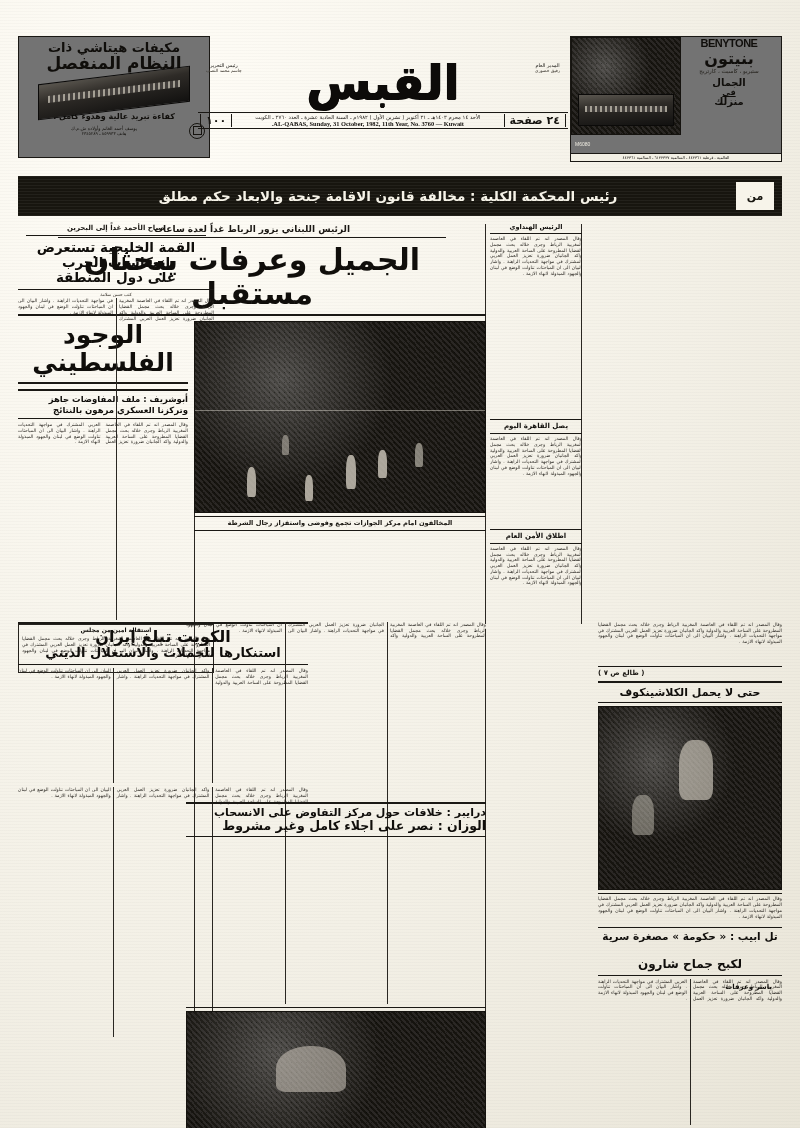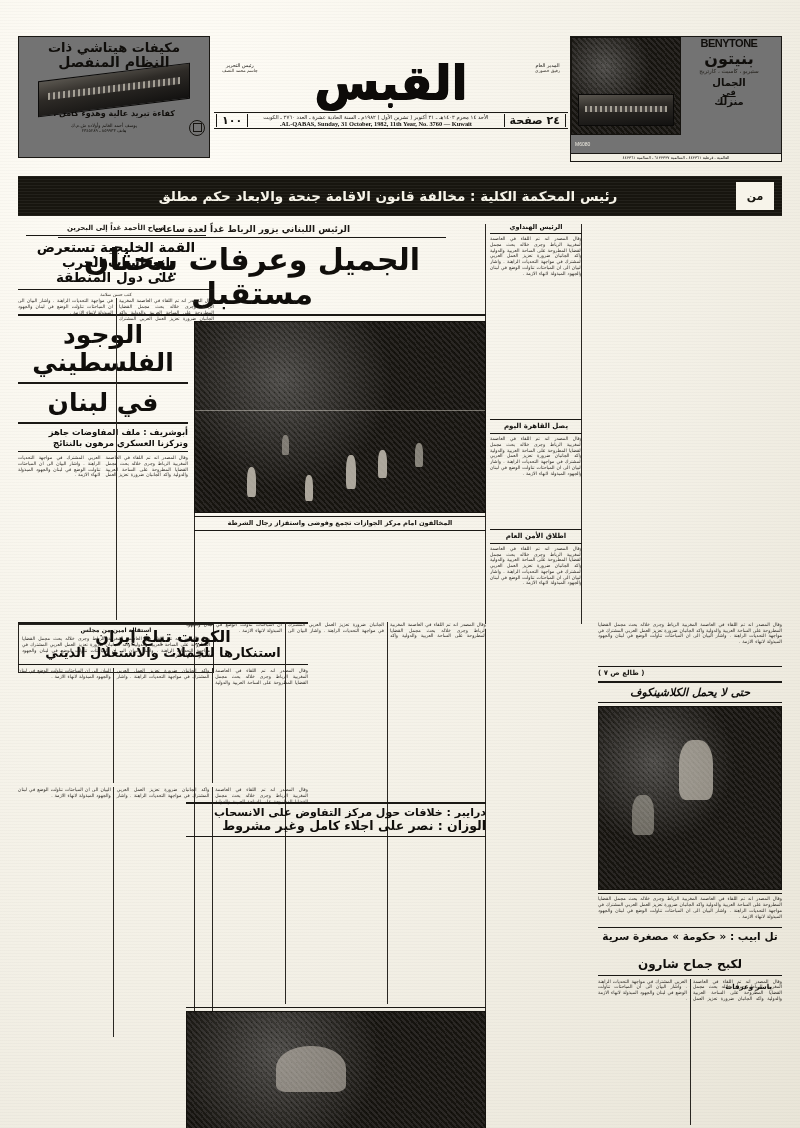--- a/index.html
+++ b/index.html
@@ -36,21 +36,21 @@
   .rule.thick{height:2px;}
 
   
   #masthead{position:absolute;left:18px;top:36px;width:764px;height:132px;}
   .mh-ad{
     position:absolute;top:0;border:1.5px solid #1a1814;background:#737373;
     overflow:hidden;
   }
   #ad-benytone{right:0;width:210px;height:124px;}
   #ad-hitachi{left:0;width:190px;height:120px;}
-  .mh-center{position:absolute;left:196px;right:214px;top:0;height:126px;text-align:center;}
+  .mh-center{position:absolute;left:180px;right:214px;top:0;height:126px;text-align:center;}
 
   .logo-ar{
     font-size:47px;font-weight:bold;letter-spacing:-2px;
     line-height:1;margin-top:22px;color:#0d0b09;
     font-family:"DejaVu Sans","Liberation Sans",sans-serif;
     text-shadow:0.6px 0 0 #0d0b09,-0.6px 0 0 #0d0b09,0 0.5px 0 #0d0b09;
   }
   .mh-strip{
     margin-top:6px;border-top:1.5px solid #1a1814;border-bottom:1.5px solid #1a1814;
     display:flex;align-items:center;justify-content:center;gap:6px;padding:1px 2px;
@@ -148,21 +148,21 @@
         <div class="ad-head" style="font-size:10px;margin-top:4px;">الجمال</div>
         <div class="ad-head" style="font-size:8px;text-decoration:underline;">في</div>
         <div class="ad-head" style="font-size:10px;">منزلك</div>
       </div>
       <div style="position:absolute;left:4px;bottom:14px;font-size:5px;font-family:'Liberation Sans',sans-serif;color:#efece2;">M6080</div>
       <div class="ad-foot" style="position:absolute;left:0;right:0;bottom:0;">العالمية ـ قرطبة ٤٤٢٣٦١ ـ السالمية ٦١٢٢٣٣٧ ـ السالمية ٤٤٢٣٦١</div>
     </div>
 
     <div class="mh-ad" id="ad-hitachi">
       <div class="ad-head" style="font-size:13px;margin-top:4px;">مكيفات هيتاشي ذات</div>
-      <div class="ad-head" style="font-size:14px;">النظام المنفصل</div>
+      <div class="ad-head" style="font-size:17px;">النظام المنفصل</div>
       <div style="margin:3px auto 2px;width:150px;height:34px;transform:skewY(-7deg);" class="device"></div>
       <div class="ad-head" style="font-size:8px;">كفاءة تبريد عالية وهدوء كامل .</div>
       <div style="display:flex;align-items:center;gap:4px;padding:1px 4px 0;">
         <div style="width:14px;height:14px;border:1.2px solid #15130f;border-radius:50%;display:flex;align-items:center;justify-content:center;">
           <div style="width:7px;height:7px;border:1.2px solid #15130f;"></div>
         </div>
         <div style="flex:1;text-align:center;">
           <div style="font-size:4.6px;">يوسف أحمد الغانم وأولاده ش.م.ك</div>
           <div style="font-size:4.3px;">هاتف ٨٥٩٩٣٣ ـ ٢٣٤٥٢٨٩</div>
         </div>
@@ -224,21 +224,20 @@
             <div style="position:absolute;left:0;right:0;top:46%;height:1px;background:rgba(230,226,214,.45);"></div>
           </div>
           <div class="rule" style="margin:3px 0 2px;"></div>
           <div class="cap">المخالفون امام مركز الجوازات تجمع وفوضى واستفزاز رجال الشرطة</div>
           <div class="rule" style="margin:2px 0;"></div>
         </div>
 
         <div style="width:170px;">
           <div class="hl" style="font-size:25px;">الوجود الفلسطيني</div>
           <div class="rule thick" style="margin:5px 0;"></div>
-          <div class="hl" style="font-size:25px;">في لبنان</div>
           <div class="rule thick" style="margin:5px 0 4px;"></div>
           <div class="hl" style="font-size:8.5px;text-align:right;">أبوشريف : ملف المفاوضات جاهز</div>
           <div class="hl" style="font-size:8.5px;text-align:right;margin-top:1px;">وتركزنا العسكري مرهون بالنتائج</div>
           <div class="rule" style="margin:3px 0;"></div>
           <div class="txt" style="column-count:2;column-gap:5px;height:112px;overflow:hidden;">وقال المصدر انه تم اللقاء في العاصمة المغربية الرباط وجرى خلاله بحث مجمل القضايا المطروحة على الساحة العربية والدولية واكد الجانبان ضرورة تعزيز العمل العربي المشترك في مواجهة التحديات الراهنة . واشار البيان الى ان المباحثات تناولت الوضع في لبنان والجهود المبذولة لانهاء الازمة .</div>
         </div>
       </div>
     </div>
 
     <div class="col" style="right:200px;width:92px;">
@@ -289,21 +288,21 @@
         <div class="fig" style="left:30%;top:24%;width:70px;height:46px;border-radius:48% 48% 14% 14%;opacity:.55;"></div>
       </div>
 
     </div>
 
     <div class="col" style="right:0;width:184px;top:398px;">
       <div class="txt" style="height:42px;overflow:hidden;">وقال المصدر انه تم اللقاء في العاصمة المغربية الرباط وجرى خلاله بحث مجمل القضايا المطروحة على الساحة العربية والدولية واكد الجانبان ضرورة تعزيز العمل العربي المشترك في مواجهة التحديات الراهنة . واشار البيان الى ان المباحثات تناولت الوضع في لبنان والجهود المبذولة لانهاء الازمة .</div>
       <div class="rule" style="margin:2px 0;"></div>
       <div class="kicker" style="font-size:7px;text-align:left;">( طالع ص ٧ )</div>
       <div class="rule thick" style="margin:4px 0;"></div>
-      <div class="hl" style="font-size:11px;font-style:italic;">حتى لا يحمل الكلاشينكوف</div>
+      <div class="hl" style="font-size:11px;">حتى لا يحمل الكلاشينكوف</div>
       <div class="rule" style="margin:3px 0;"></div>
       <div class="photo" style="height:182px;">
         <div class="grain"></div>
         <div class="fig" style="left:44%;top:18%;width:34px;height:60px;opacity:.65;"></div>
         <div class="fig" style="left:18%;top:48%;width:22px;height:40px;opacity:.45;"></div>
       </div>
       <div class="rule" style="margin:3px 0 2px;"></div>
       <div class="txt" style="height:28px;overflow:hidden;">وقال المصدر انه تم اللقاء في العاصمة المغربية الرباط وجرى خلاله بحث مجمل القضايا المطروحة على الساحة العربية والدولية واكد الجانبان ضرورة تعزيز العمل العربي المشترك في مواجهة التحديات الراهنة . واشار البيان الى ان المباحثات تناولت الوضع في لبنان والجهود المبذولة لانهاء الازمة .</div>
       <div class="rule" style="margin:3px 0;"></div>
       <div class="hl" style="font-size:10.5px;">تل ابيب : « حكومة » مصغرة سرية</div>

